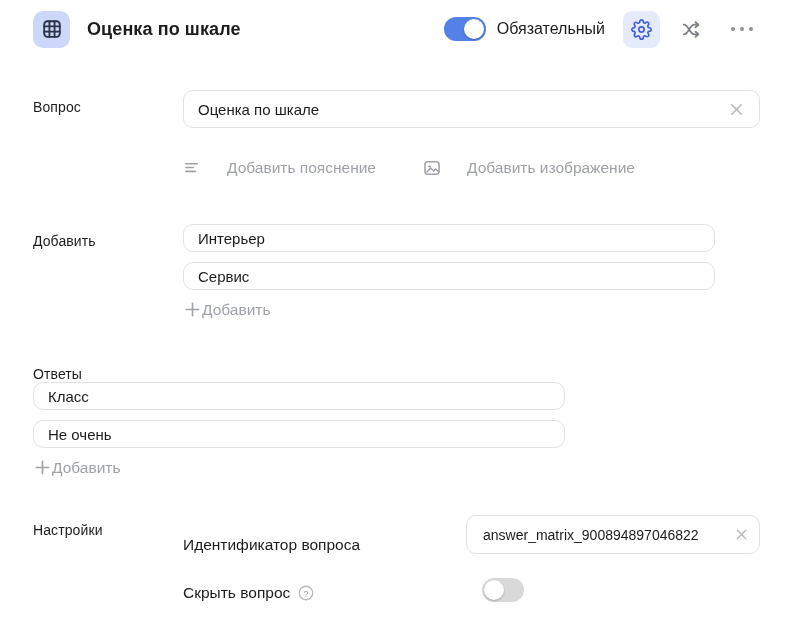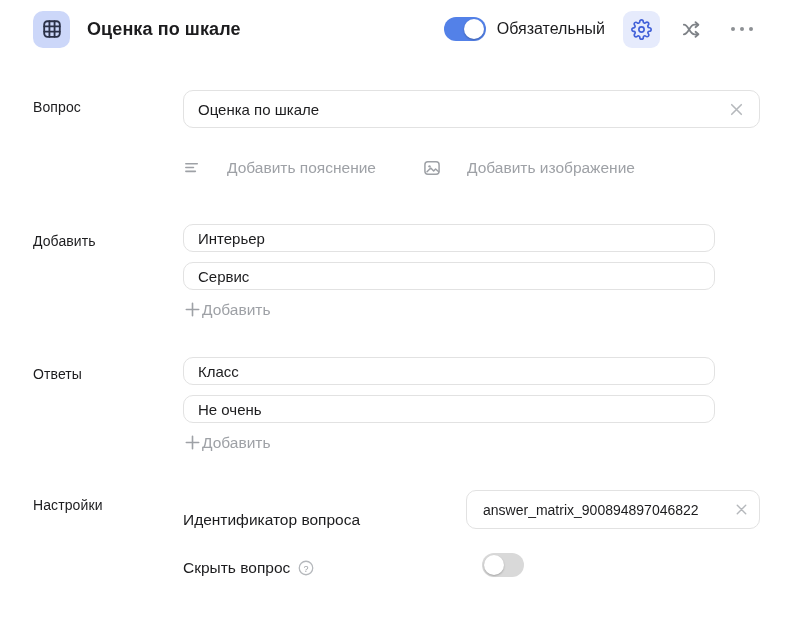--- a/index.html
+++ b/index.html
@@ -185,21 +185,21 @@
         <span>
           <svg width="19" height="19" viewBox="0 0 20 20" fill="none" stroke="#9ea1a6" stroke-width="1.7" stroke-linecap="round">
             <path d="M10 3.5 V16.5 M3.5 10 H16.5"></path>
           </svg>
         </span>
         <span>Добавить</span>
       </button>
     </div>
   </div>
 
-  <div class="row row-list" style="margin-top:38px;">
+  <div class="row row-list" style="margin-top:38px;flex-direction:column;">
     <div class="form-label">Ответы</div>
     <div class="content">
       <div class="input-wrap list-input">
         <input type="text" value="Класс" style="">
       </div>
       <div class="input-wrap list-input">
         <input type="text" value="Не очень" style="">
       </div>
       <button class="add-row">
         <span>

